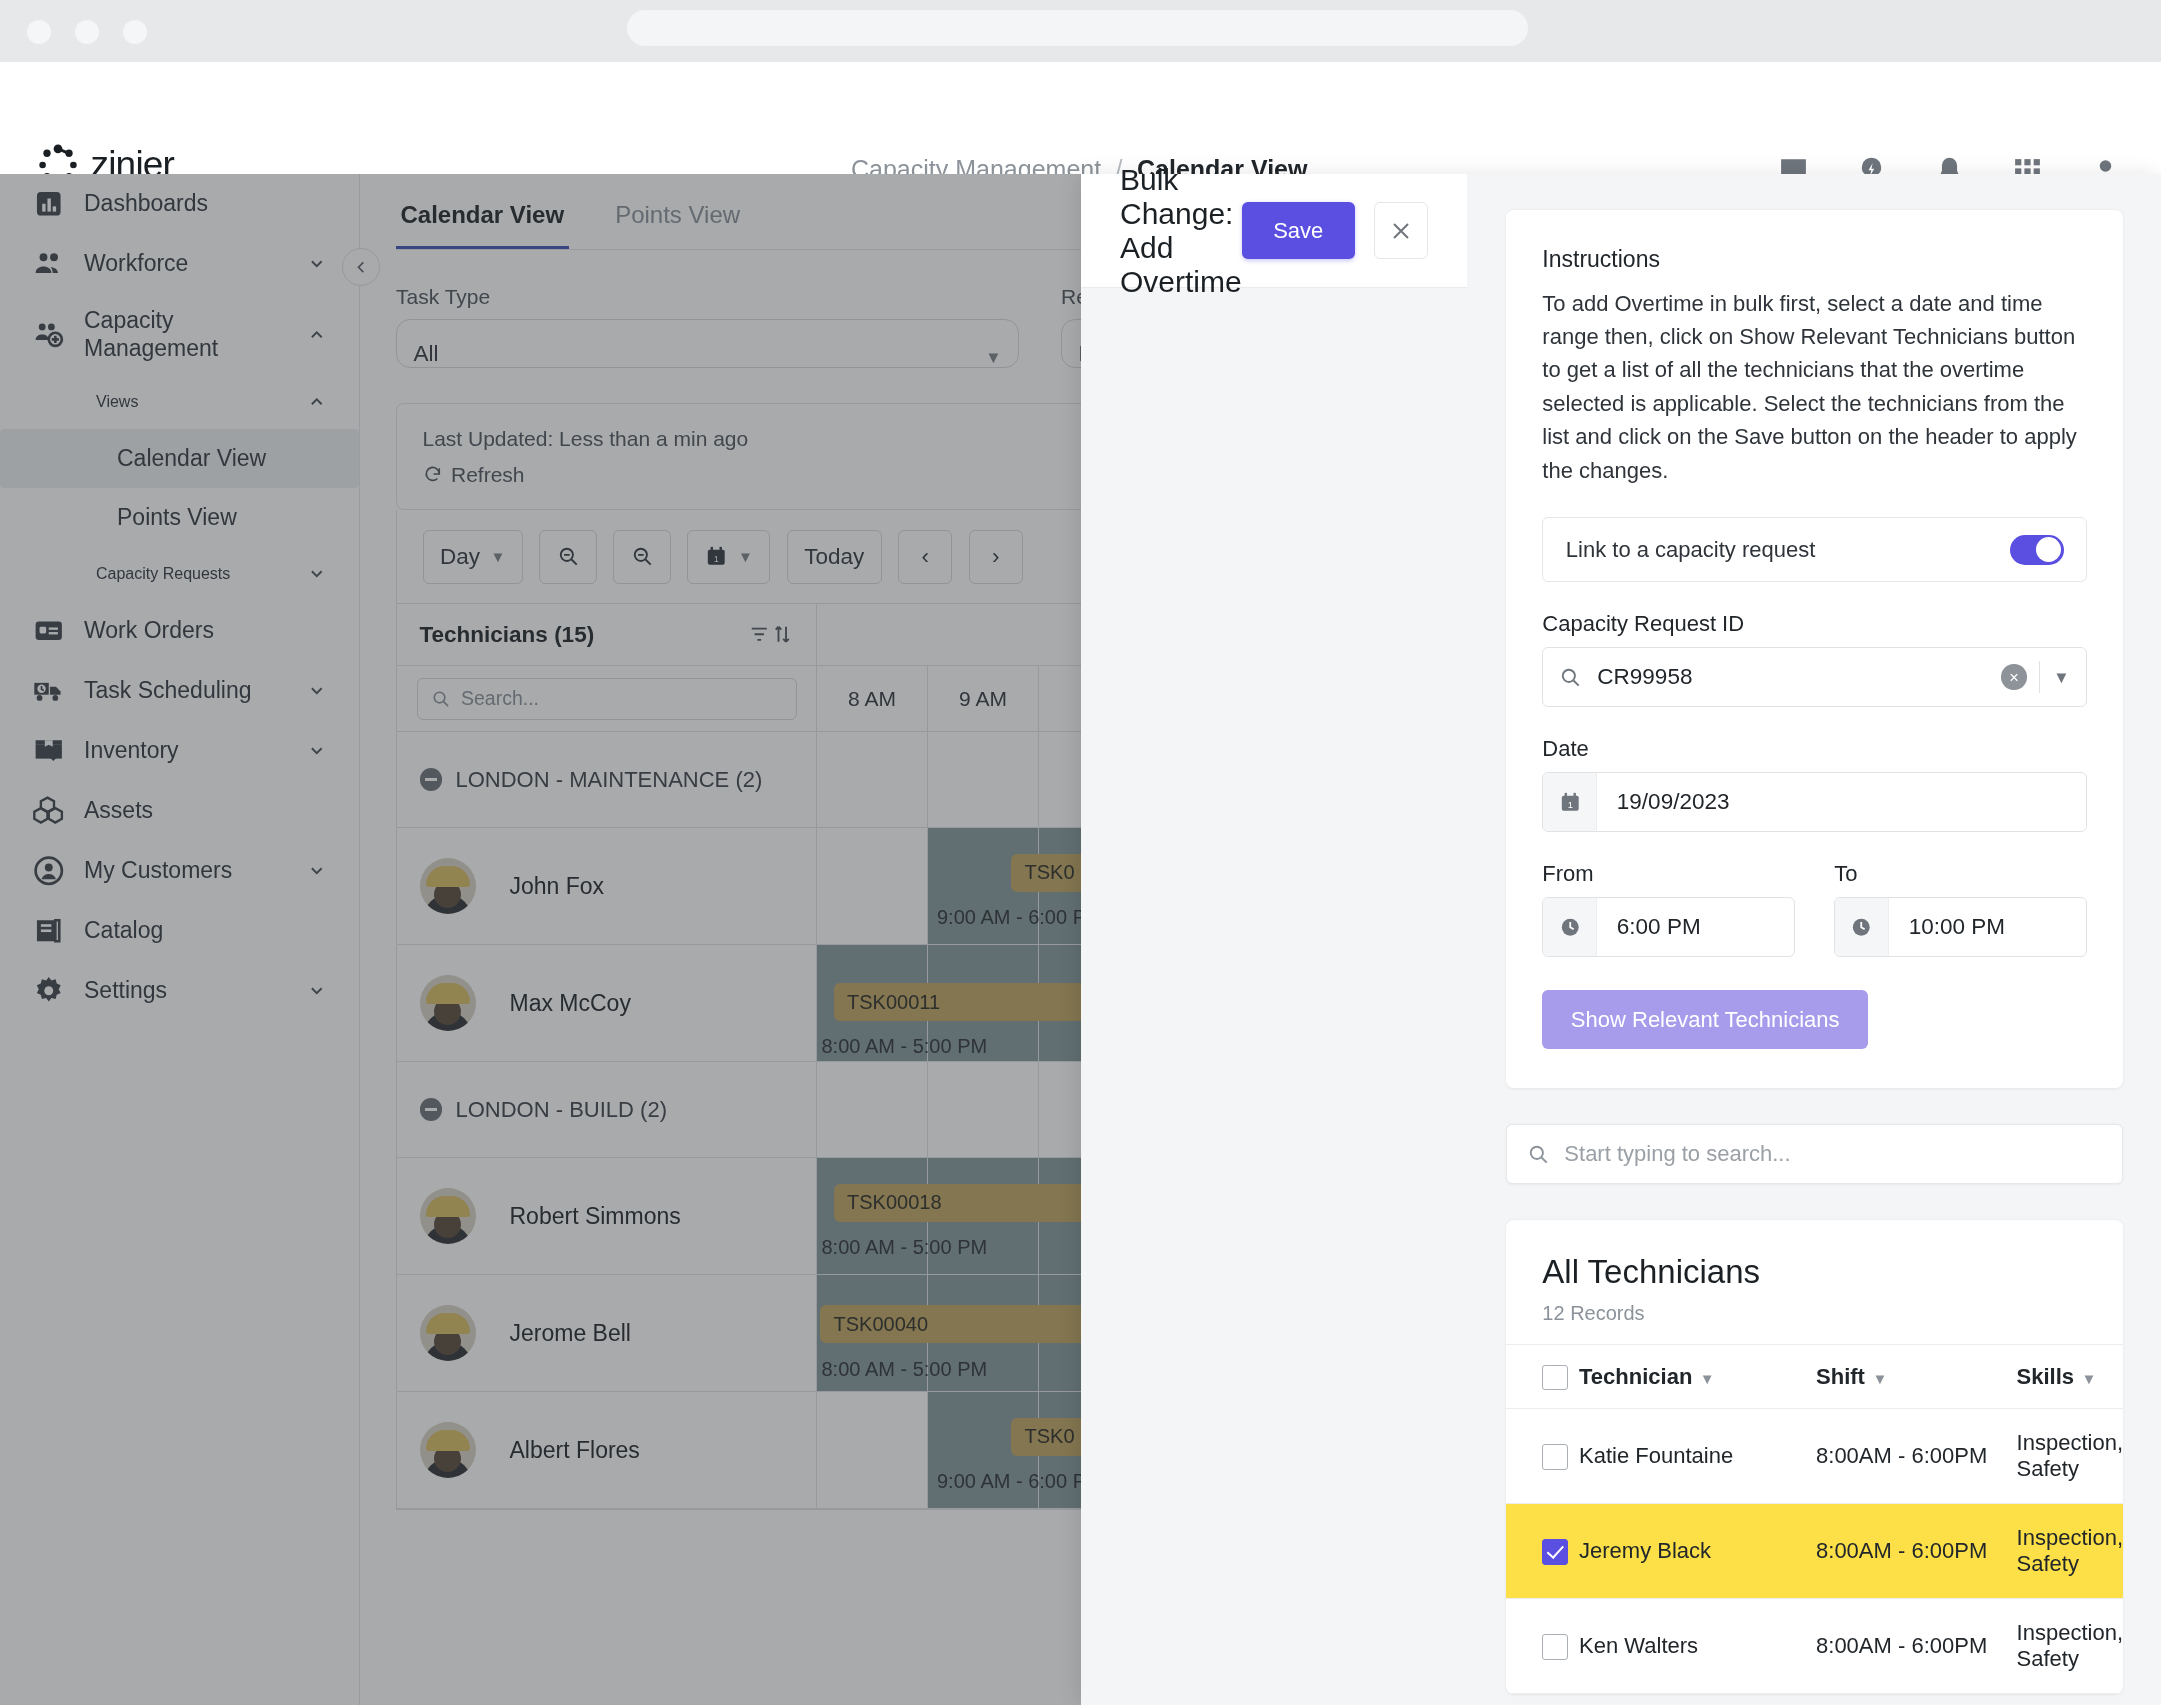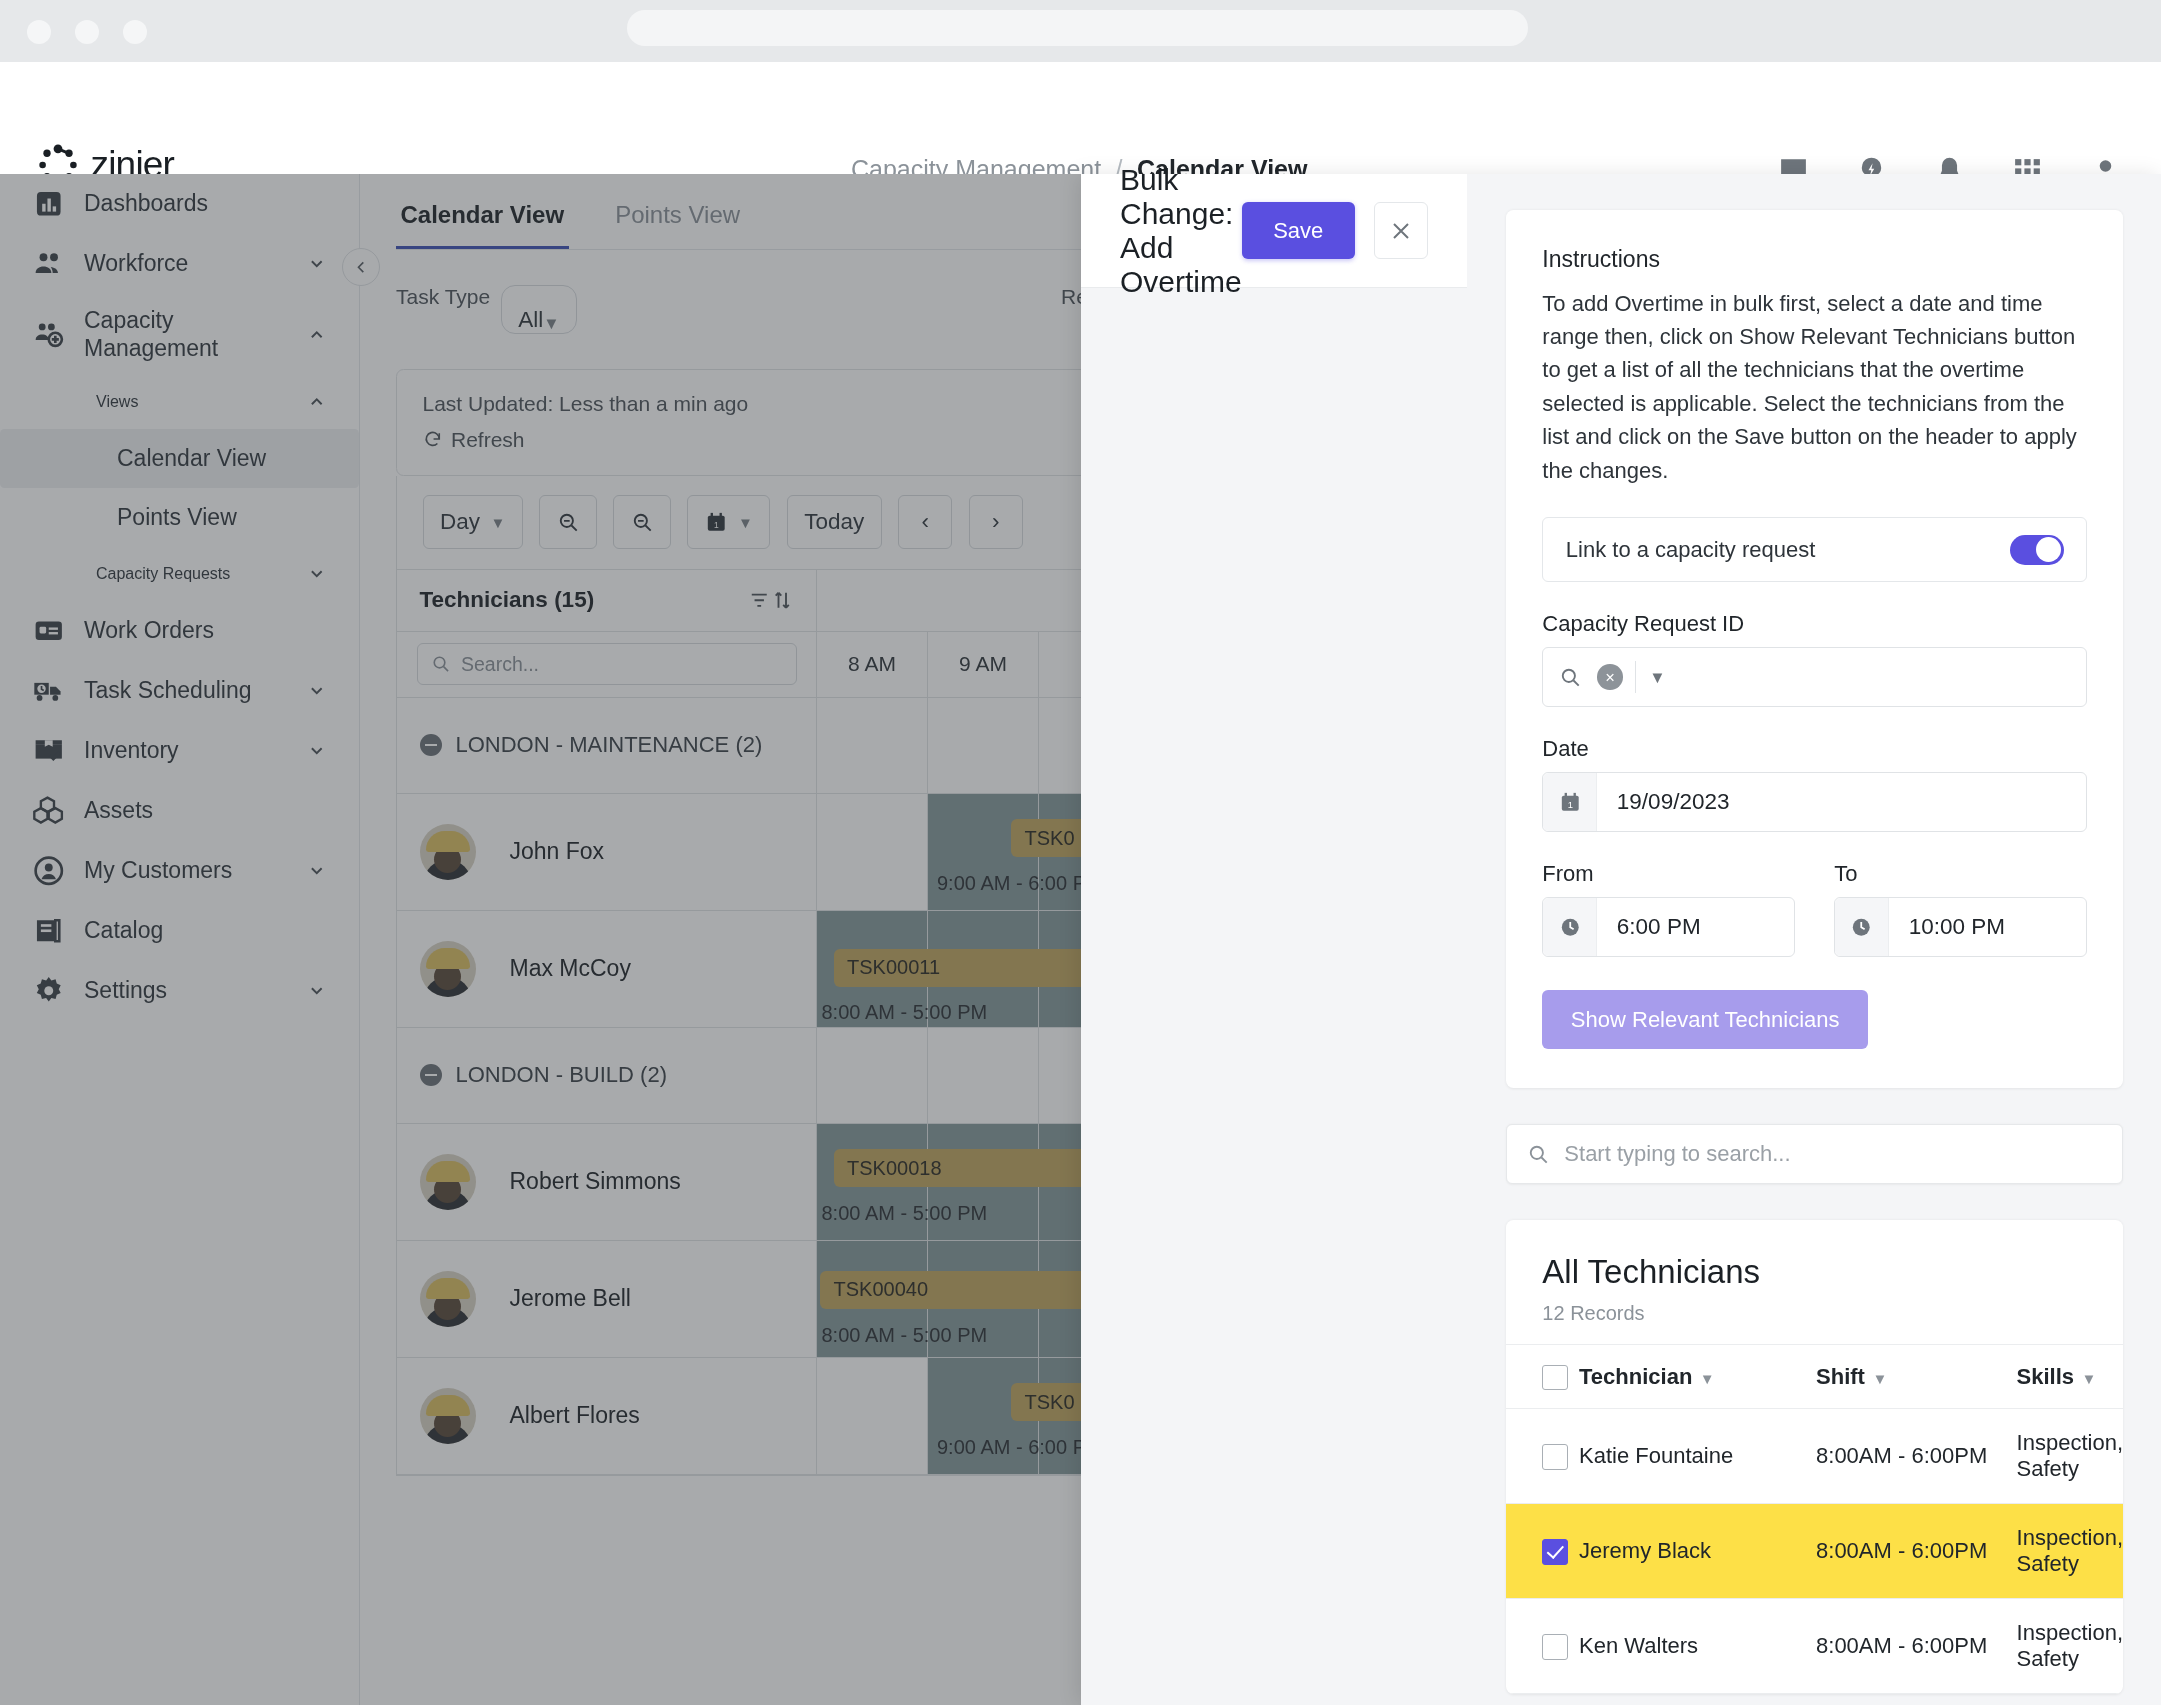--- a/index.html
+++ b/index.html
@@ -73,21 +73,21 @@
   }
   #collapse-btn svg { width: 16.5px; height: 16.5px; color: #5a6067; }
 
   
   #cal-main { position: absolute; left: 360px; top: 0; right: 0; bottom: 0; background: #fff; padding: 0 36px; }
   #cal-tabs { display: flex; gap: 42px; padding-top: 18px; border-bottom: 0.8px solid #e4e7ea; }
   .cal-tab { font-size: 24px; color: #8b9299; padding: 9px 4.5px 16.5px; cursor: pointer; }
   .cal-tab.active { color: #21262b; font-weight: 700; border-bottom: 3.8px solid #3f51b5; }
 
   .filter-row { display: flex; gap: 42px; margin-top: 35px; }
-  .filter-group { display: flex; gap: 10.5px; }
+  .filter-group { display: flex; flex-direction: column; gap: 10.5px; }
   .filter-label { font-size: 21px; color: #4e555c; }
   .filter-select {
     height: 49px; border: 0.8px solid #d7dbdf; border-radius: 14px;
     display: flex; align-items: flex-end; padding: 0 16.5px; font-size: 22.5px; color: #31373d;
     justify-content: space-between;
   }
   .filter-select .caret { color: #7a8188; font-size: 16.5px; }
 
   #updated-box {
     margin-top: 35px; border: 0.8px solid #e0e3e6; border-radius: 7.5px;
@@ -727,20 +727,21 @@
       </div>
 
       <div class="field-label">Capacity Request ID</div>
       <div class="input-shell">
         <span class="input-icon-box">
           <svg viewBox="0 0 24 24" fill="none" stroke="currentColor" stroke-width="2">
               <circle cx="10.5" cy="10.5" r="6.5"></circle>
               <path d="M15.5 15.5L21 21"></path>
             </svg>
         </span>
+        <span class="input-value">CR99958</span>
         <span class="clear-chip">×</span>
         <span class="divider-v"></span>
         <span class="caret-dn">▼</span>
       </div>
 
       <div class="field-label">Date</div>
       <div class="input-shell">
         <span class="input-icon-box shaded">
           <svg viewBox="0 0 24 24" fill="currentColor">
               <rect x="3" y="5" width="18" height="16" rx="2"></rect>

